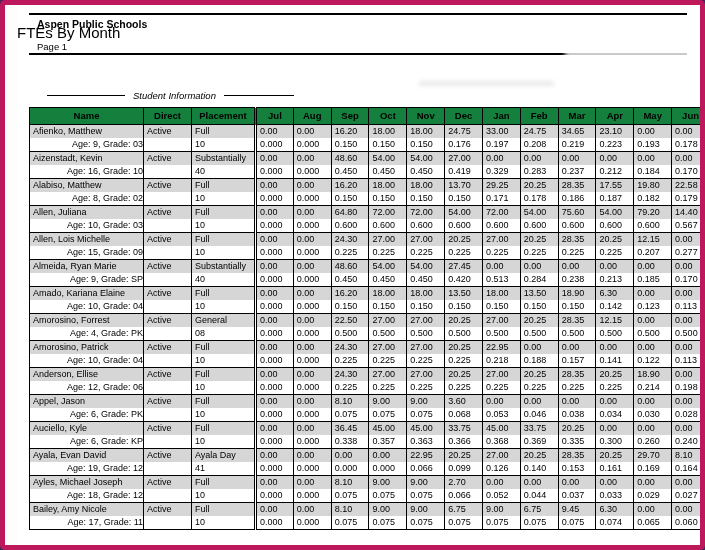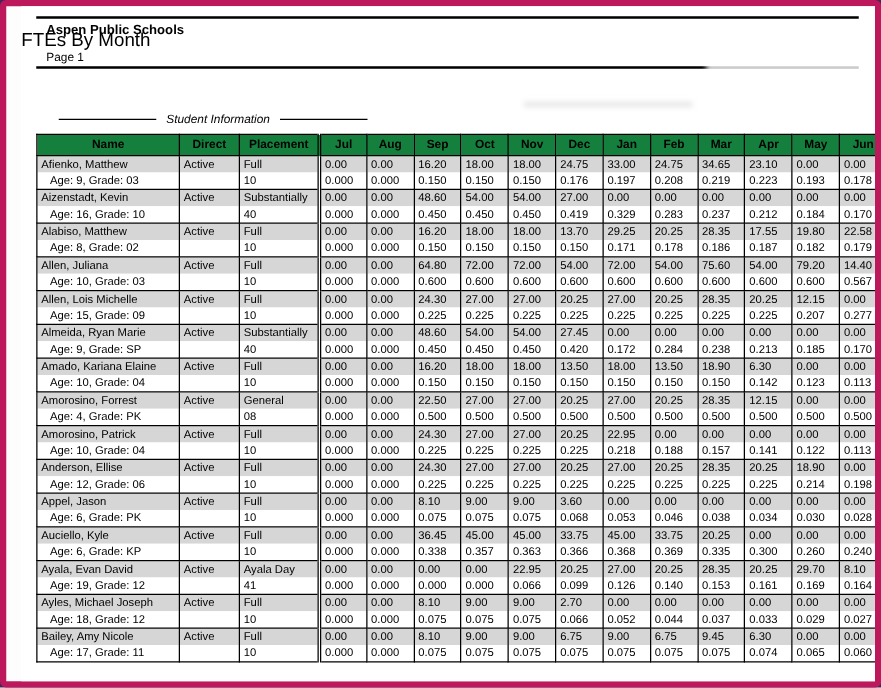--- a/index.html
+++ b/index.html
@@ -41,21 +41,21 @@
                  border-collapse:collapse; table-layout:fixed; }
   .report th, .report td { border:1px solid #000; padding:0; vertical-align:top; }
   .report th { height:17px; font-size:9.5px; font-weight:bold; text-align:center;
                background:#15803d; line-height:16px; }
   .c-name { width:114px; } .c-status { width:48px; } .c-place { width:64px; }
   th.c-place, td.c-place { border-right:3px double #000; }
   .report td div { height:13px; line-height:13px; font-size:9px; white-space:nowrap;
                    overflow:hidden; padding-left:3px; }
   .report td .l1 { background:#d6d6d6; }
   .report td .l2 { background:#fff; }
-  td.c-name .l2 { padding-left:10px; }
+  td.c-name .l2 { padding-left:10px;text-align:right; }
 </style>
 </head>
 <body>
 
 <div class="frame">
   <div class="page">
 
     <div class="hr hr1"></div>
     <div class="org">Aspen Public Schools</div>
     <div class="title">FTEs By Month</div>
@@ -436,21 +436,21 @@
             <td class="c-month">
               <div class="l1">54.00</div>
               <div class="l2">0.450</div>
             </td>
             <td class="c-month">
               <div class="l1">27.45</div>
               <div class="l2">0.420</div>
             </td>
             <td class="c-month">
               <div class="l1">0.00</div>
-              <div class="l2">0.172</div>
+              <div class="l2">0.513</div>
             </td>
             <td class="c-month">
               <div class="l1">0.00</div>
               <div class="l2">0.284</div>
             </td>
             <td class="c-month">
               <div class="l1">0.00</div>
               <div class="l2">0.238</div>
             </td>
             <td class="c-month">

